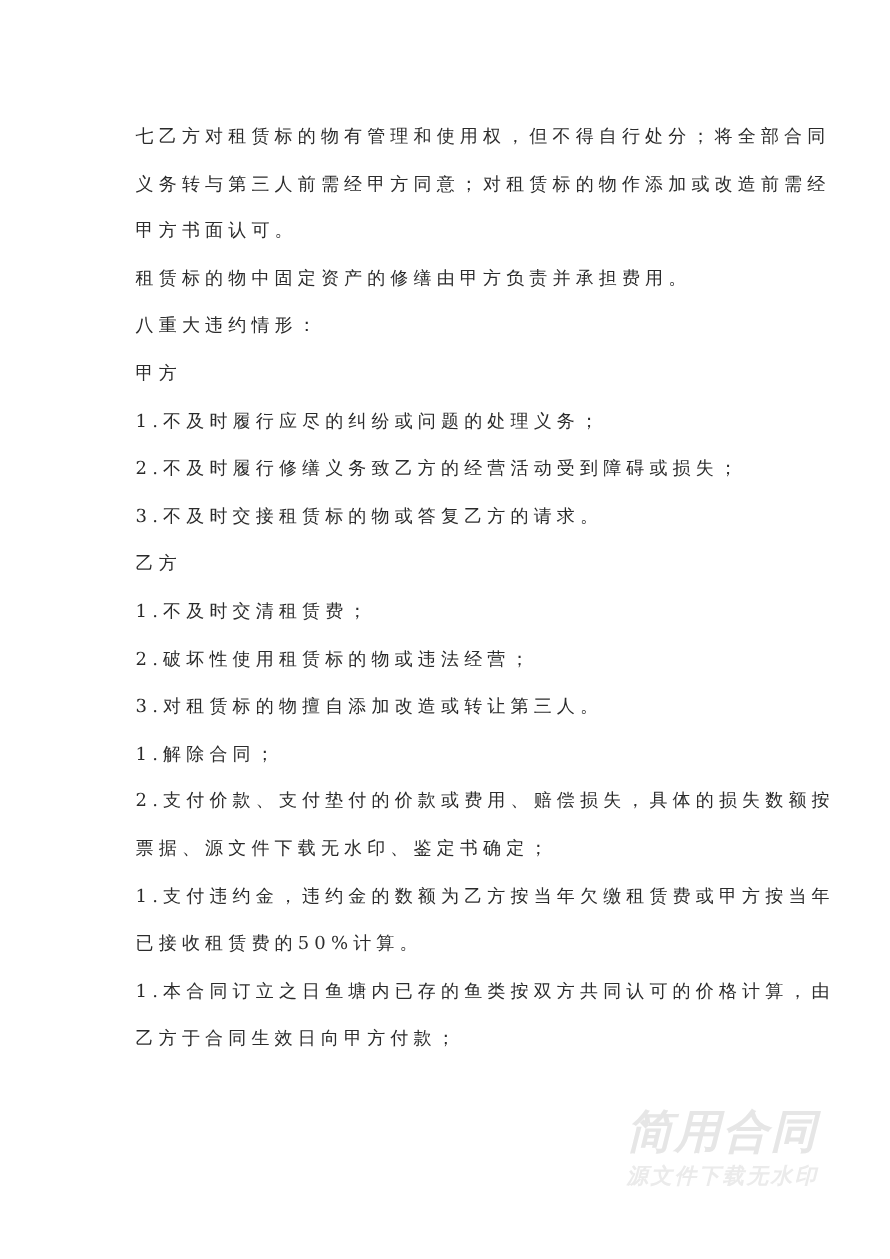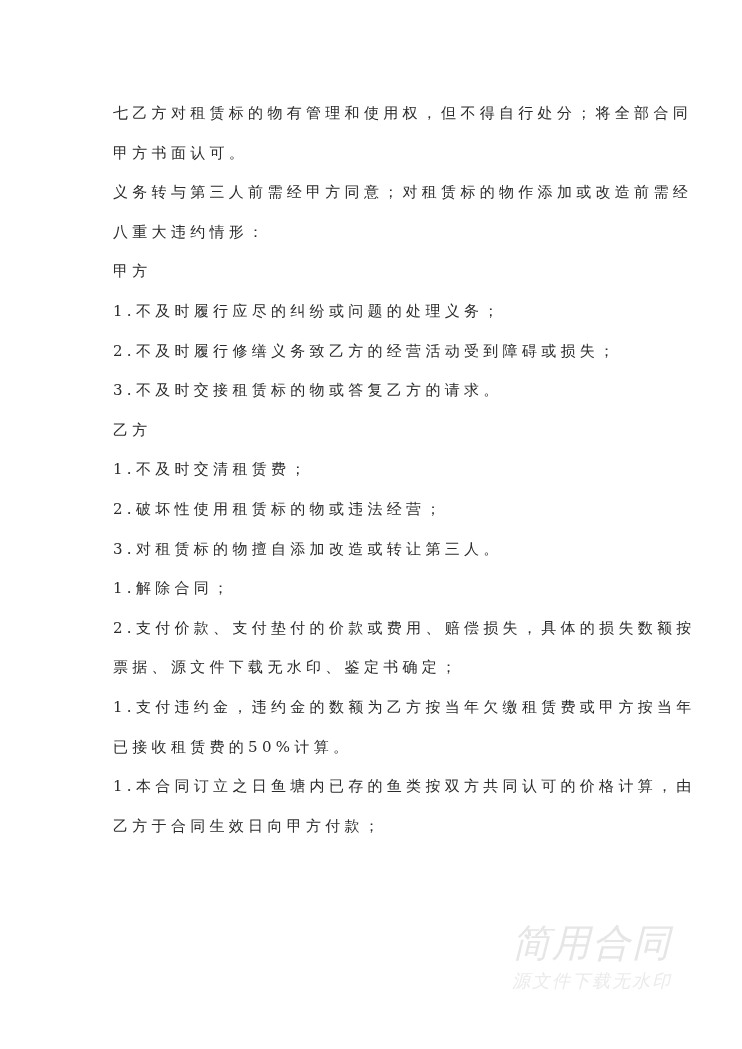--- a/index.html
+++ b/index.html
@@ -33,47 +33,48 @@
       height: 39.6px;
       letter-spacing: 4.3px;
       white-space: nowrap;
       color: #2b2b2b;
     }
     .watermark {
       position: absolute;
       left: 512px;
       top: 920px;
       width: 180px;
-      text-align: left;
+      text-align: center;
       color: #e6e6e6;
       font-family: "DejaVu Sans", "Liberation Sans", sans-serif;
       font-style: italic;
-      font-weight: normal;
+      font-weight: bold;
       pointer-events: none;
     }
     .watermark .wm-title {
       font-size: 38px;
       line-height: 46px;
       letter-spacing: 2px;
     }
     .watermark .wm-sub {
       font-size: 18px;
       line-height: 30px;
       letter-spacing: 2px;
       color: #ebebeb;
     }
   </style>
 </head>
 <body>
 
 <div class="page">
   <div class="content">
     <div class="line">七乙方对租赁标的物有管理和使用权，但不得自行处分；将全部合同</div>
+    <div class="line">义务转与第三人前需经甲方同意；对租赁标的物作添加或改造前需经</div>
     <div class="line">甲方书面认可。</div>
-    <div class="line">义务转与第三人前需经甲方同意；对租赁标的物作添加或改造前需经</div>
+    <div class="line">租赁标的物中固定资产的修缮由甲方负责并承担费用。</div>
     <div class="line">八重大违约情形：</div>
     <div class="line">甲方</div>
     <div class="line">1.不及时履行应尽的纠纷或问题的处理义务；</div>
     <div class="line">2.不及时履行修缮义务致乙方的经营活动受到障碍或损失；</div>
     <div class="line">3.不及时交接租赁标的物或答复乙方的请求。</div>
     <div class="line">乙方</div>
     <div class="line">1.不及时交清租赁费；</div>
     <div class="line">2.破坏性使用租赁标的物或违法经营；</div>
     <div class="line">3.对租赁标的物擅自添加改造或转让第三人。</div>
     <div class="line">1.解除合同；</div>

